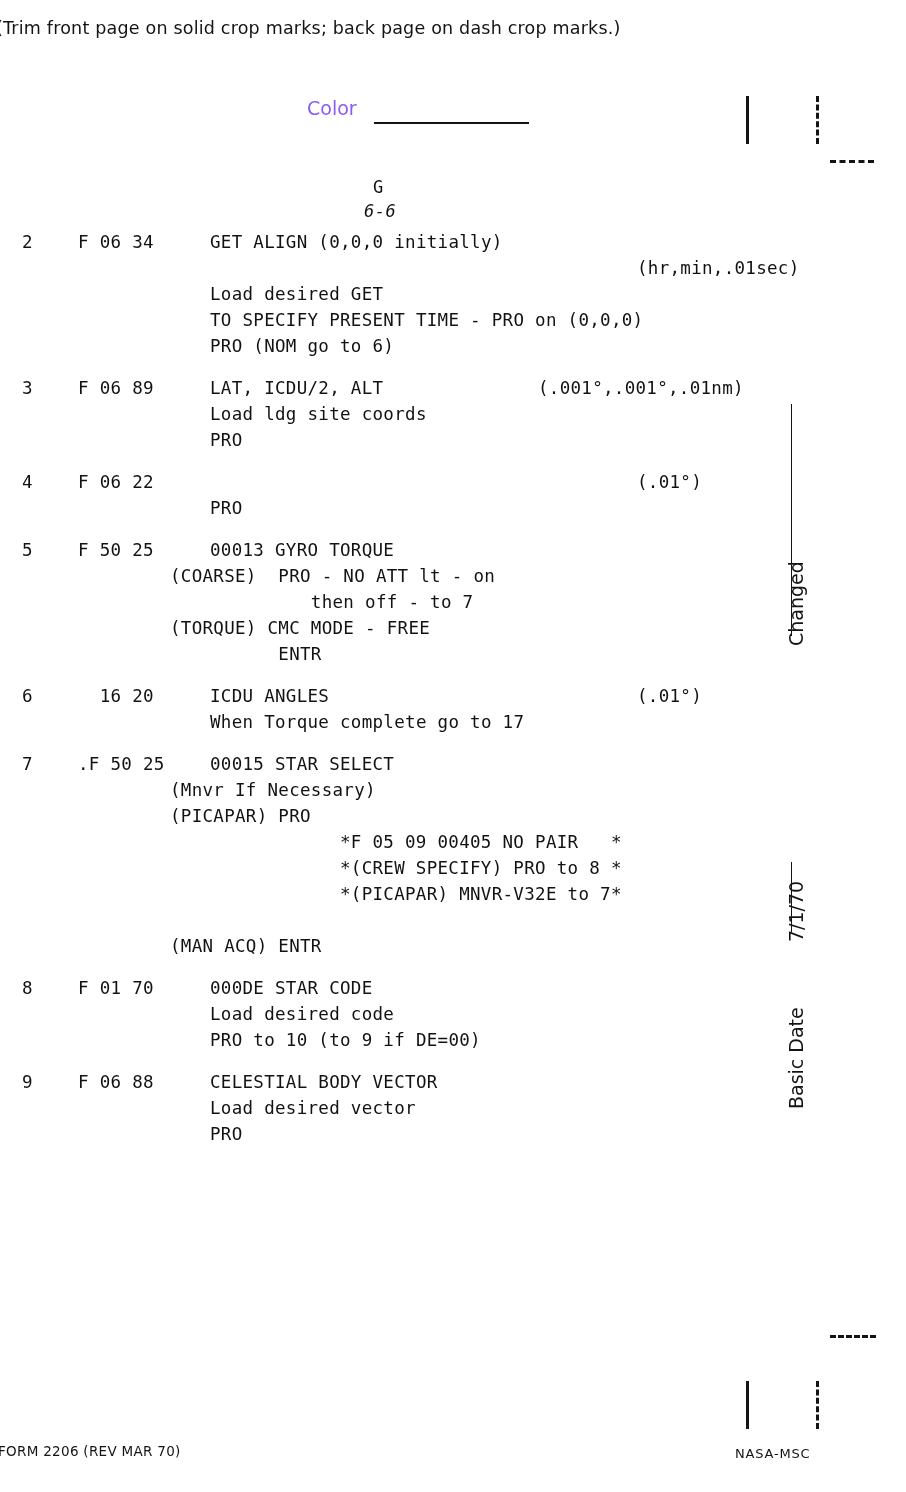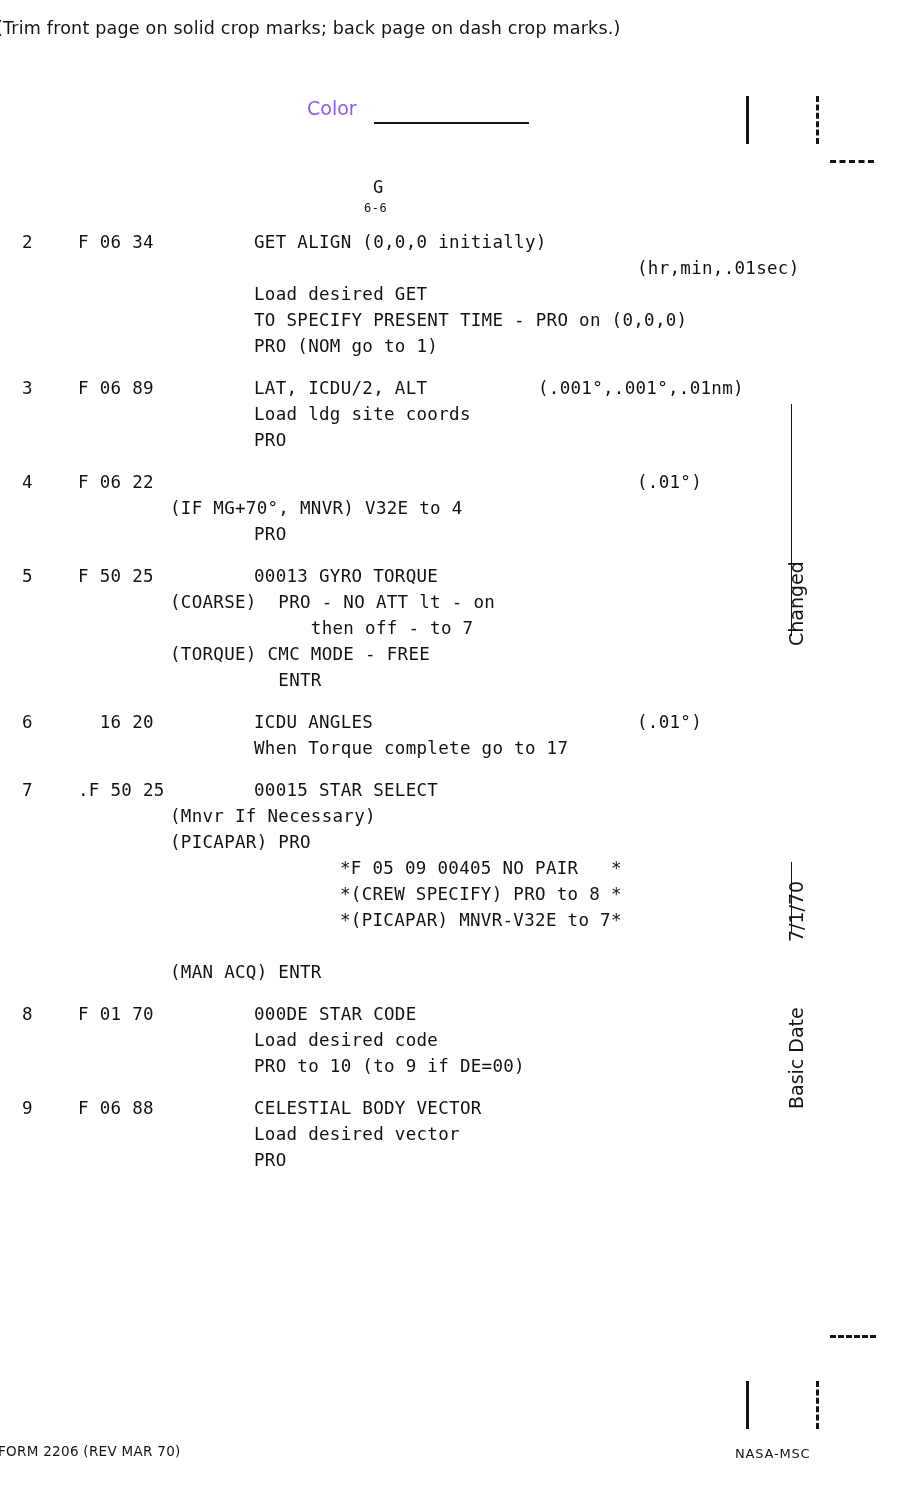--- a/index.html
+++ b/index.html
@@ -53,22 +53,23 @@
   
   .hdr-g {
     left: 373px;
     top: 177px;
     font-size: 17px;
     letter-spacing: 0.5px;
   }
   .hdr-num {
     left: 364px;
     top: 201px;
-    font-size: 12px;
+    font-size: 17px;
     letter-spacing: 0.5px;
+    font-style: italic;
   }
 
   
   .mark-solid {
     width: 3px;
     background: #141414;
   }
   .mark-dash-v {
     width: 0;
     border-left: 3px dashed #141414;
@@ -117,21 +118,20 @@
   }
   .c-verb {
     position: absolute;
     left: 78px;
     white-space: pre;
   }
   .c-text {
     position: absolute;
     left: 210px;
     white-space: pre;
-    margin-left: 44px;
   }
   .c-text-ind {
     position: absolute;
     left: 170px;
     white-space: pre;
   }
   .c-right2 {
     position: absolute;
     left: 637px;
     white-space: pre;
@@ -192,30 +192,29 @@
   <div class="abs vrule" style="left:791px; top:862px; height:70px;"></div>
   <div class="abs vtext" style="left:785px; top:942px;">7/1/70</div>
   <div class="abs vtext" style="left:785px; top:1109px;">Basic Date</div>
 
   <div class="abs steps" id="steps-root">
       <div class="step">
         <div class="row"><span class="c-num">2</span><span class="c-verb">F 06 34</span><span class="c-text">GET ALIGN (0,0,0 initially)</span></div>
         <div class="row"><span class="c-right2">(hr,min,.01sec)</span></div>
         <div class="row"><span class="c-text">Load desired GET</span></div>
         <div class="row"><span class="c-text">TO SPECIFY PRESENT TIME - PRO on (0,0,0)</span></div>
-        <div class="row"><span class="c-text">PRO (NOM go to 1)</span></div>
+        <div class="row"><span class="c-text">PRO (NOM go to 6)</span></div>
       </div>
       <div class="step">
         <div class="row"><span class="c-num">3</span><span class="c-verb">F 06 89</span><span class="c-text">LAT, ICDU/2, ALT</span><span class="c-right3">(.001°,.001°,.01nm)</span></div>
         <div class="row"><span class="c-text">Load ldg site coords</span></div>
         <div class="row"><span class="c-text">PRO</span></div>
       </div>
       <div class="step">
         <div class="row"><span class="c-num">4</span><span class="c-verb">F 06 22</span><span class="c-right2">(.01°)</span></div>
-        <div class="row"><span class="c-text-ind">(IF MG+70°, MNVR) V32E to 4</span></div>
         <div class="row"><span class="c-text">PRO</span></div>
       </div>
       <div class="step">
         <div class="row"><span class="c-num">5</span><span class="c-verb">F 50 25</span><span class="c-text">00013 GYRO TORQUE</span></div>
         <div class="row"><span class="c-text-ind">(COARSE)  PRO - NO ATT lt - on</span></div>
         <div class="row"><span class="c-text-ind">             then off - to 7</span></div>
         <div class="row"><span class="c-text-ind">(TORQUE) CMC MODE - FREE</span></div>
         <div class="row"><span class="c-text-ind">          ENTR</span></div>
       </div>
       <div class="step">

